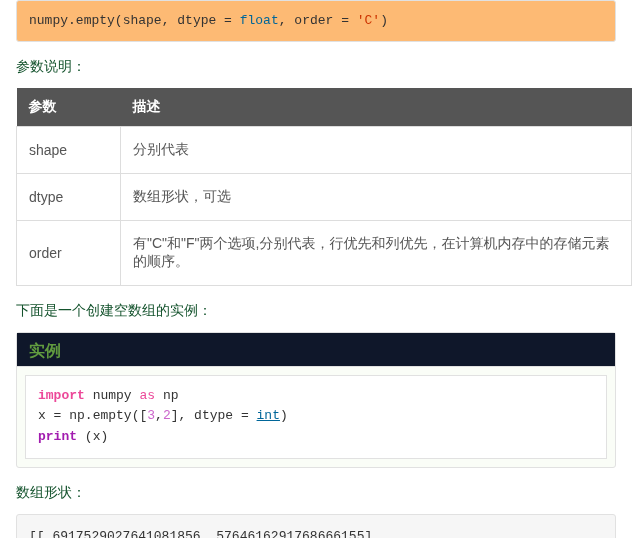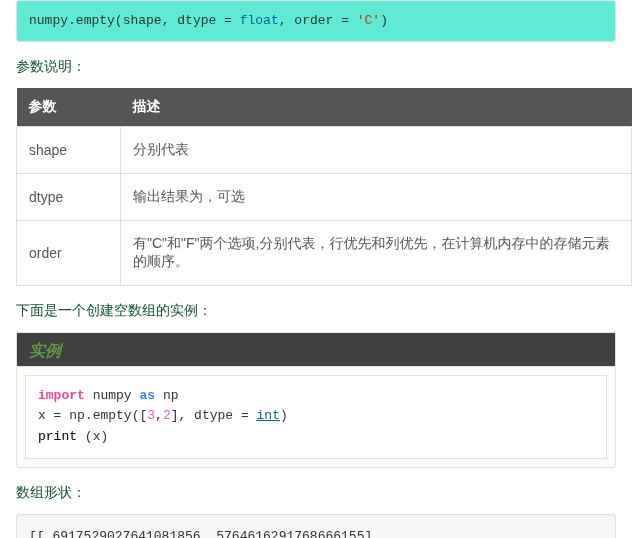--- a/index.html
+++ b/index.html
@@ -5,21 +5,21 @@
   body {
     margin: 0;
     padding: 0;
     font-family: -apple-system, BlinkMacSystemFont, "Segoe UI", "PingFang SC", "Microsoft YaHei", sans-serif;
     font-size: 14px;
     color: #333;
     background: #fff;
     width: 632px;
   }
   .code-block {
-    background: #5eead4;
+    background: #fdba74;
     border: 1px solid #e1e1e1;
     border-radius: 3px;
     padding: 10px 12px;
     margin: 0 16px 16px 16px;
     font-family: Consolas, Monaco, "Courier New", monospace;
     font-size: 13px;
     line-height: 1.5;
     white-space: pre;
     overflow-x: auto;
   }
@@ -53,38 +53,37 @@
     margin: 0 16px 16px 16px;
     border: 1px solid #e1e1e1;
     background: #fafdf7;
     border-radius: 3px;
   }
   .example-title {
     padding: 8px 8px 4px 12px;
     color: #619b3f;
     font-size: 16px;
     font-weight: bold;
-    background: #404040;
+    background: #0f172a;
     border-bottom: 1px solid #e1e1e1;
-    font-style: italic;
   }
   .example-code {
     background: #fff;
     margin: 8px;
     padding: 10px 12px;
     border: 1px solid #e1e1e1;
     font-family: Consolas, Monaco, "Courier New", monospace;
     font-size: 13px;
     line-height: 1.6;
     white-space: pre;
   }
   .code-line { white-space: pre; }
   .kw-import { color: #ec4899; font-weight: bold; }
-  .kw-as { color: #3b82f6; font-weight: bold; }
-  .kw-print { color: #000000; font-weight: normal; }
+  .kw-as { color: #ec4899; font-weight: normal; }
+  .kw-print { color: #a21caf; font-weight: bold; }
   .num { color: #cc66cc; }
   .builtin { color: #006699; text-decoration: underline; }
   .output-block {
     background: #f6f6f6;
     border: 1px solid #e1e1e1;
     border-radius: 3px;
     padding: 12px;
     margin: 0 16px 8px 16px;
     font-family: Consolas, Monaco, "Courier New", monospace;
     font-size: 13px;
@@ -110,21 +109,21 @@
       <th>描述</th>
     </tr>
   </thead>
   <tbody>
     <tr>
       <td>shape</td>
       <td>分别代表</td>
     </tr>
     <tr>
       <td>dtype</td>
-      <td>输出结果为，可选</td>
+      <td>数组形状，可选</td>
     </tr>
     <tr>
       <td>order</td>
       <td>有"C"和"F"两个选项,分别代表，行优先和列优先，在计算机内存中的存储元素的顺序。</td>
     </tr>
   </tbody>
 </table>
 
 <div class="section-text">下面是一个创建空数组的实例：</div>
 

